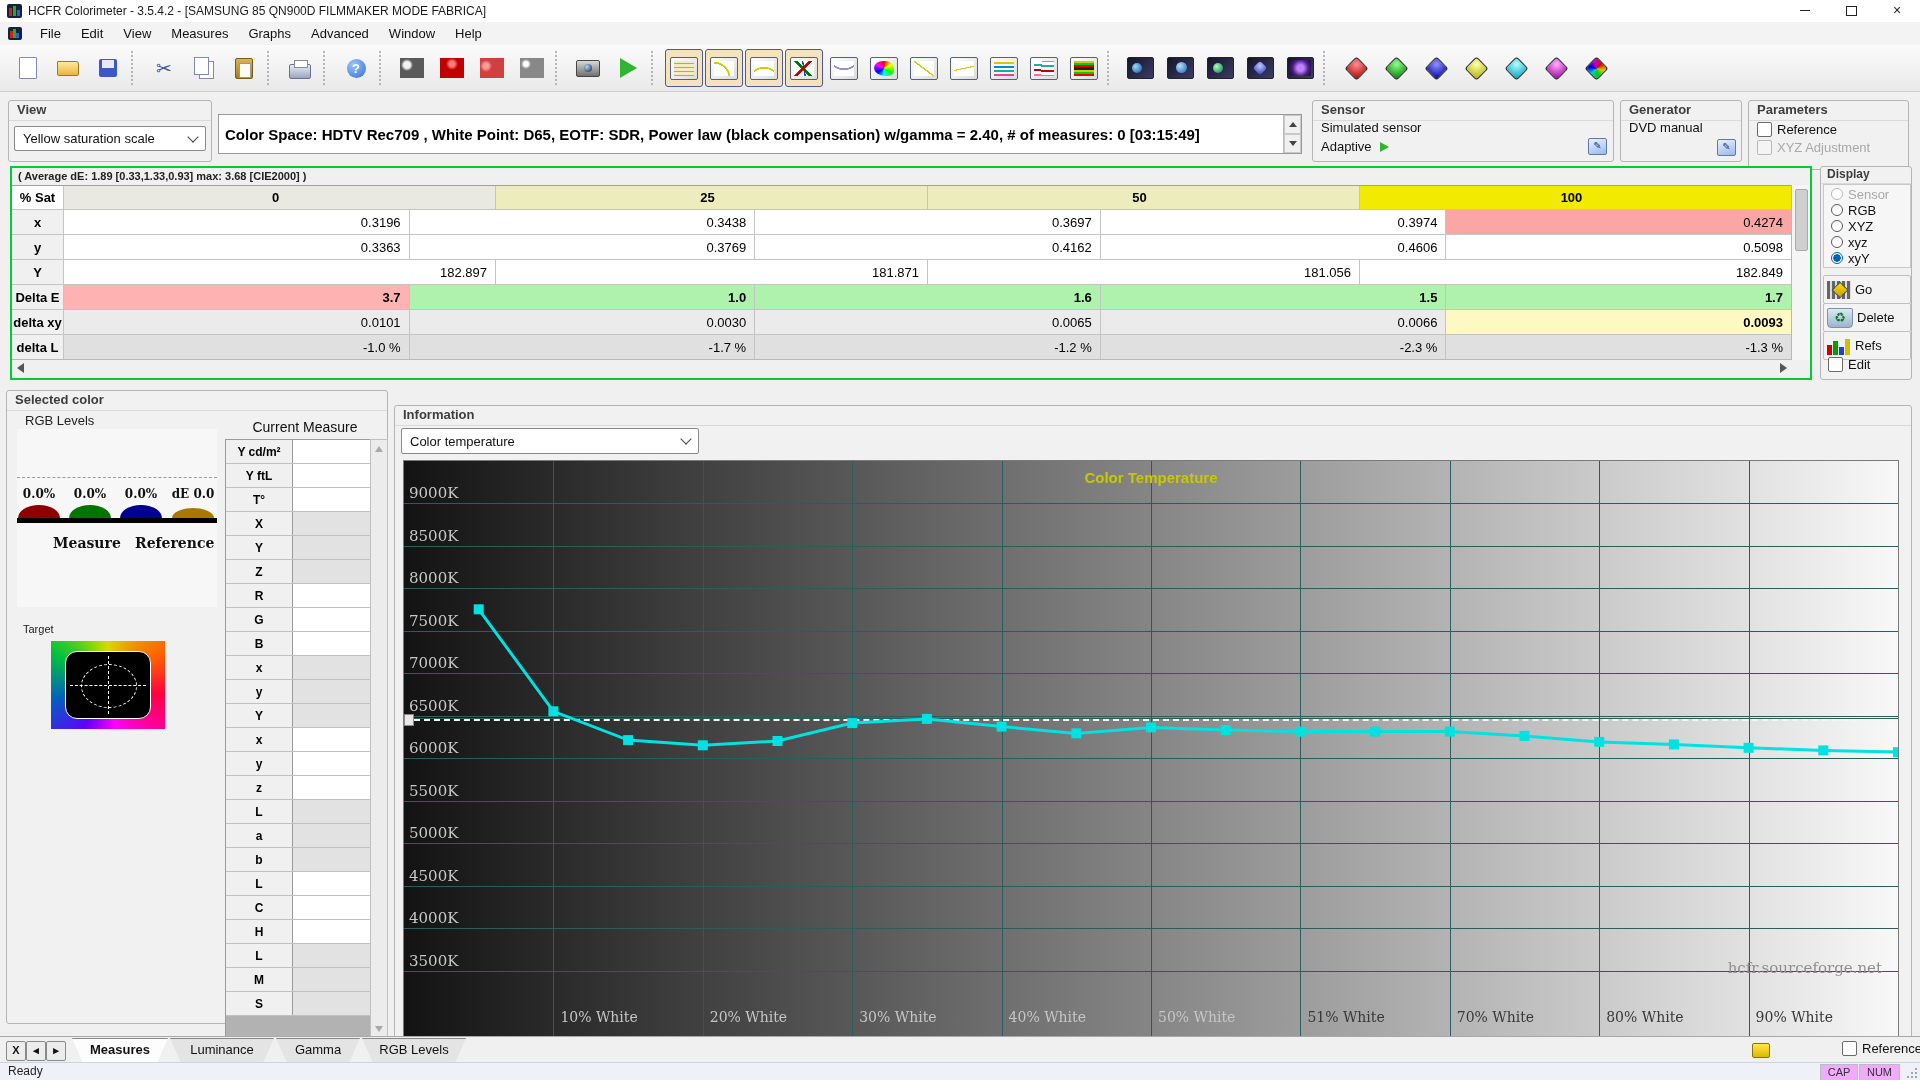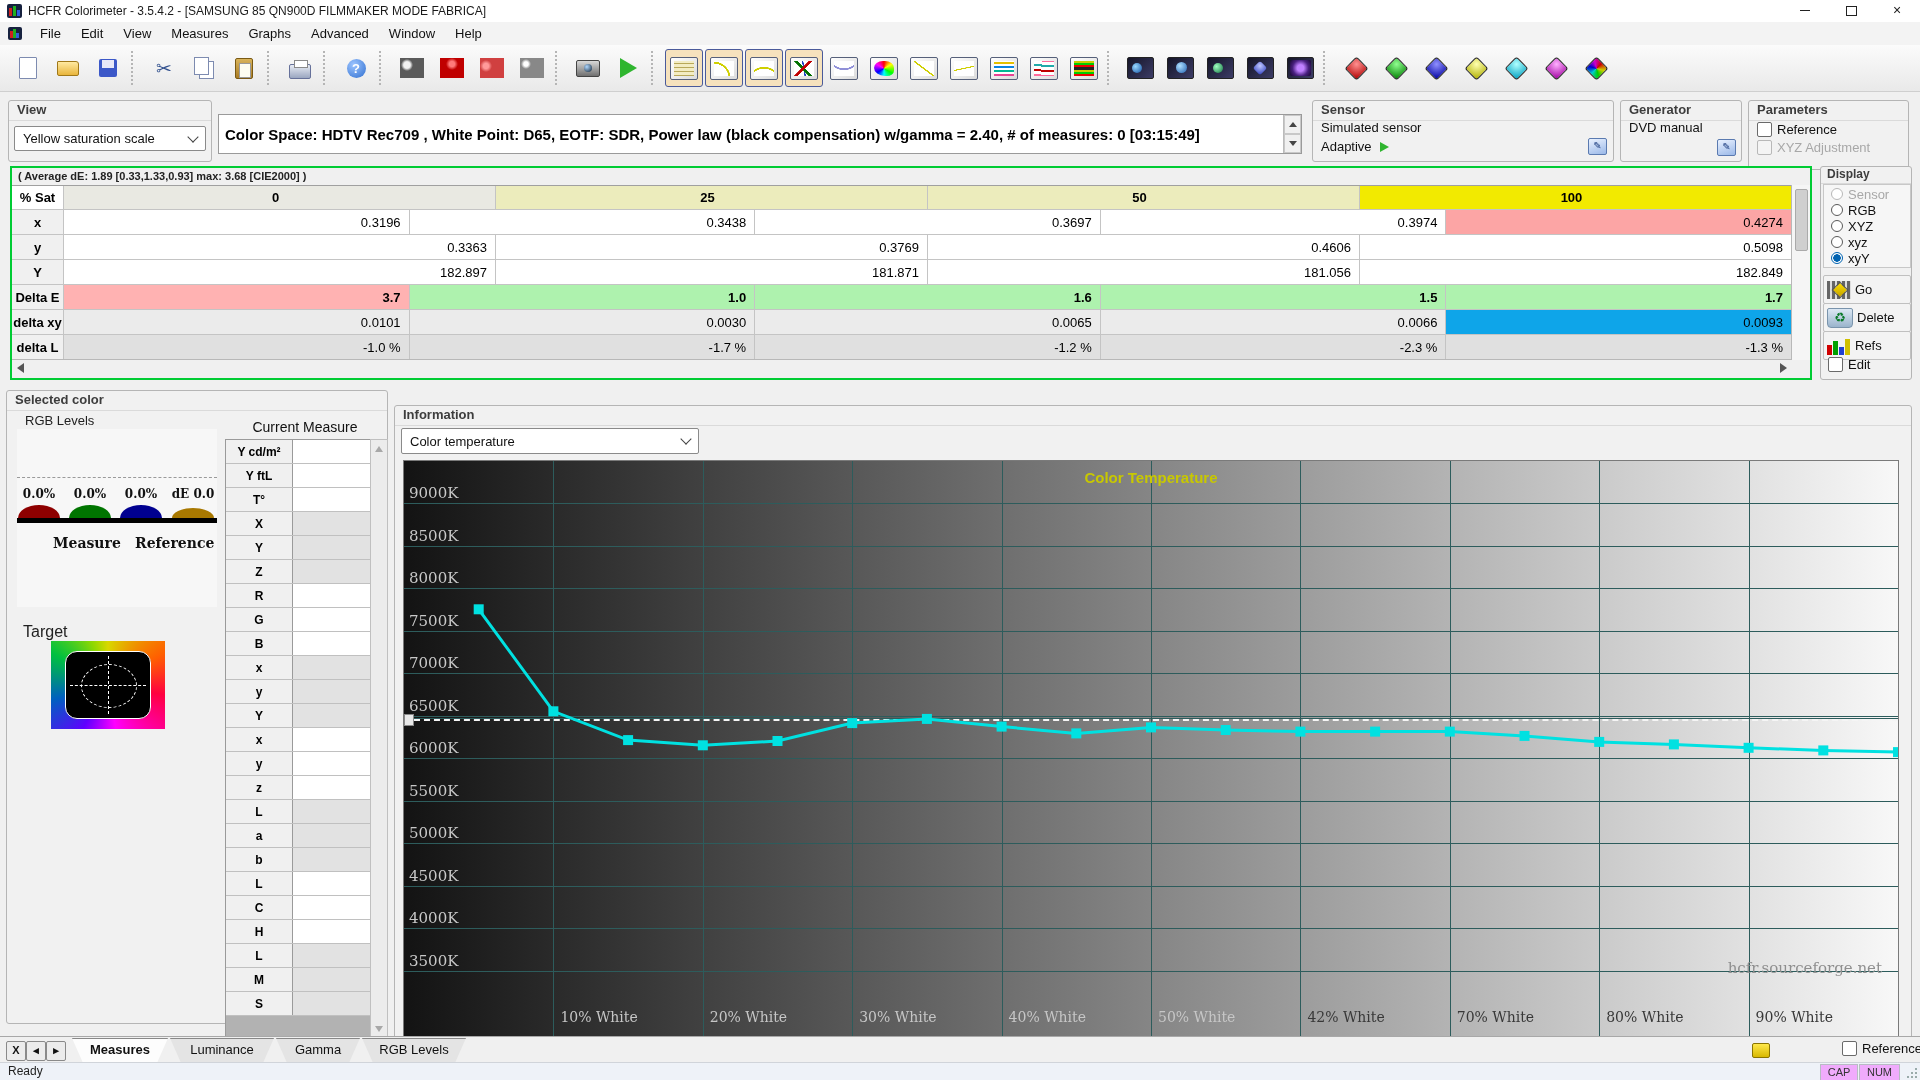--- a/index.html
+++ b/index.html
@@ -405,20 +405,21 @@
           <div class="sat-cell sat-val" style="background:#fff;font-weight:normal;">0.3196</div>
           <div class="sat-cell sat-val" style="background:#fff;font-weight:normal;">0.3438</div>
           <div class="sat-cell sat-val" style="background:#fff;font-weight:normal;">0.3697</div>
           <div class="sat-cell sat-val" style="background:#fff;font-weight:normal;">0.3974</div>
           <div class="sat-cell sat-val" style="background:#fca5a5;font-weight:normal;">0.4274</div>
         </div>
         <div class="sat-row">
           <div class="sat-cell sat-label">y</div>
           <div class="sat-cell sat-val" style="background:#fff;font-weight:normal;">0.3363</div>
           <div class="sat-cell sat-val" style="background:#fff;font-weight:normal;">0.3769</div>
+          <div class="sat-cell sat-val" style="background:#fff;font-weight:normal;">0.4162</div>
           <div class="sat-cell sat-val" style="background:#fff;font-weight:normal;">0.4606</div>
           <div class="sat-cell sat-val" style="background:#fff;font-weight:normal;">0.5098</div>
         </div>
         <div class="sat-row">
           <div class="sat-cell sat-label">Y</div>
           <div class="sat-cell sat-val" style="background:#fff;font-weight:normal;">182.897</div>
           <div class="sat-cell sat-val" style="background:#fff;font-weight:normal;">181.871</div>
           <div class="sat-cell sat-val" style="background:#fff;font-weight:normal;">181.056</div>
           <div class="sat-cell sat-val" style="background:#fff;font-weight:normal;">182.849</div>
         </div>
@@ -429,21 +430,21 @@
           <div class="sat-cell sat-val" style="background:#aef2ae;font-weight:bold;">1.6</div>
           <div class="sat-cell sat-val" style="background:#aef2ae;font-weight:bold;">1.5</div>
           <div class="sat-cell sat-val" style="background:#aef2ae;font-weight:bold;">1.7</div>
         </div>
         <div class="sat-row">
           <div class="sat-cell sat-label">delta xy</div>
           <div class="sat-cell sat-val" style="background:#ebebeb;font-weight:normal;">0.0101</div>
           <div class="sat-cell sat-val" style="background:#ebebeb;font-weight:normal;">0.0030</div>
           <div class="sat-cell sat-val" style="background:#ebebeb;font-weight:normal;">0.0065</div>
           <div class="sat-cell sat-val" style="background:#ebebeb;font-weight:normal;">0.0066</div>
-          <div class="sat-cell sat-val" style="background:#0ea5e9;font-weight:normal;">0.0093</div>
+          <div class="sat-cell sat-val" style="background:#fef9c3;font-weight:bold;">0.0093</div>
         </div>
         <div class="sat-row">
           <div class="sat-cell sat-label">delta L</div>
           <div class="sat-cell sat-val" style="background:#e0e0e0;font-weight:normal;">-1.0 %</div>
           <div class="sat-cell sat-val" style="background:#e0e0e0;font-weight:normal;">-1.7 %</div>
           <div class="sat-cell sat-val" style="background:#e0e0e0;font-weight:normal;">-1.2 %</div>
           <div class="sat-cell sat-val" style="background:#e0e0e0;font-weight:normal;">-2.3 %</div>
           <div class="sat-cell sat-val" style="background:#e0e0e0;font-weight:normal;">-1.3 %</div>
         </div>
       </div>
@@ -517,21 +518,21 @@
           <div class="hump" style="left:52px;top:76px;width:42px;height:13px;background:#007500;"></div>
           <div class="bar-label" style="left:98px;">0.0%</div>
           <div class="hump" style="left:103px;top:76px;width:42px;height:13px;background:#000090;"></div>
           <div class="bar-label" style="left:150px;">dE 0.0</div>
           <div class="hump" style="left:155px;top:79px;width:42px;height:10px;background:#a87800;"></div>
         </div>
       <div id="rgb-base"></div>
       <span class="mr-label" style="left:36px;">Measure</span>
       <span class="mr-label" style="left:118px;">Reference</span>
     </div>
-    <div style="position:absolute;left:16px;top:232px;font-size:16px;color:#222;">Target</div>
+    <div style="position:absolute;left:16px;top:232px;font-size:11px;color:#222;">Target</div>
     <div id="target-box">
       <div id="target-black">
         <div class="t-dash-v"></div>
         <div class="t-dash-h"></div>
         <div class="t-circle"></div>
       </div>
     </div>
     <div id="measure-title">Current Measure</div>
     <div id="measure-table">
         <div class="m-row">
@@ -676,21 +677,21 @@
         <div class="grid-v" style="left:747.0px;"></div>
         <div class="grid-v" style="left:896.4px;"></div>
         <div class="grid-v" style="left:1045.8px;"></div>
         <div class="grid-v" style="left:1195.2px;"></div>
         <div class="grid-v" style="left:1344.6px;"></div>
         <div class="xlabel" style="left:156.4px;top:548px;color:#c6c6c6;">10% White</div>
         <div class="xlabel" style="left:305.8px;top:548px;color:#c6c6c6;">20% White</div>
         <div class="xlabel" style="left:455.2px;top:548px;color:#c6c6c6;">30% White</div>
         <div class="xlabel" style="left:604.6px;top:548px;color:#c6c6c6;">40% White</div>
         <div class="xlabel" style="left:754.0px;top:548px;color:#c6c6c6;">50% White</div>
-        <div class="xlabel" style="left:903.4px;top:548px;color:#383838;">42% White</div>
+        <div class="xlabel" style="left:903.4px;top:548px;color:#383838;">51% White</div>
         <div class="xlabel" style="left:1052.8px;top:548px;color:#383838;">70% White</div>
         <div class="xlabel" style="left:1202.2px;top:548px;color:#383838;">80% White</div>
         <div class="xlabel" style="left:1351.6px;top:548px;color:#383838;">90% White</div>
         <div style="position:absolute;left:0;right:0;top:256.5px;height:1px;background:#2d5c5c;"></div>
         <div style="position:absolute;left:0;right:0;top:257.5px;border-top:2px dashed #f5f5f5;"></div>
         <div style="position:absolute;left:0;top:252.5px;width:8px;height:10px;background:#e8e8e8;border:1px solid #888;"></div>
         <svg width="1494" height="578" style="position:absolute;left:0;top:0;overflow:visible;">
           <polyline points="74.7,148.3 149.4,250.3 224.1,279.1 298.8,284.3 373.5,280.0 448.2,262.1 522.9,257.9 597.6,265.6 672.3,272.4 747.0,266.4 821.7,269.0 896.4,270.6 971.1,270.6 1045.8,270.6 1120.5,274.9 1195.2,280.9 1269.9,283.4 1344.6,286.8 1419.3,289.4 1494.0,291.1" fill="none" stroke="#00e1e1" stroke-width="3"></polyline>
           <rect x="69.7" y="143.3" width="10" height="10" fill="#00e1e1"></rect>
           <rect x="144.4" y="245.3" width="10" height="10" fill="#00e1e1"></rect>

